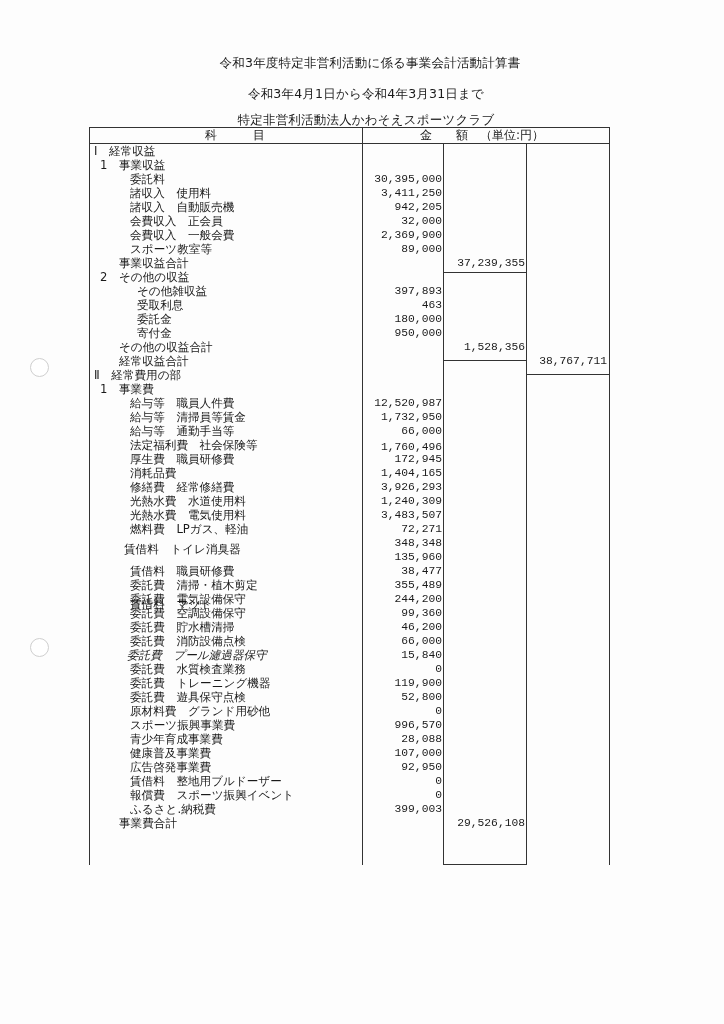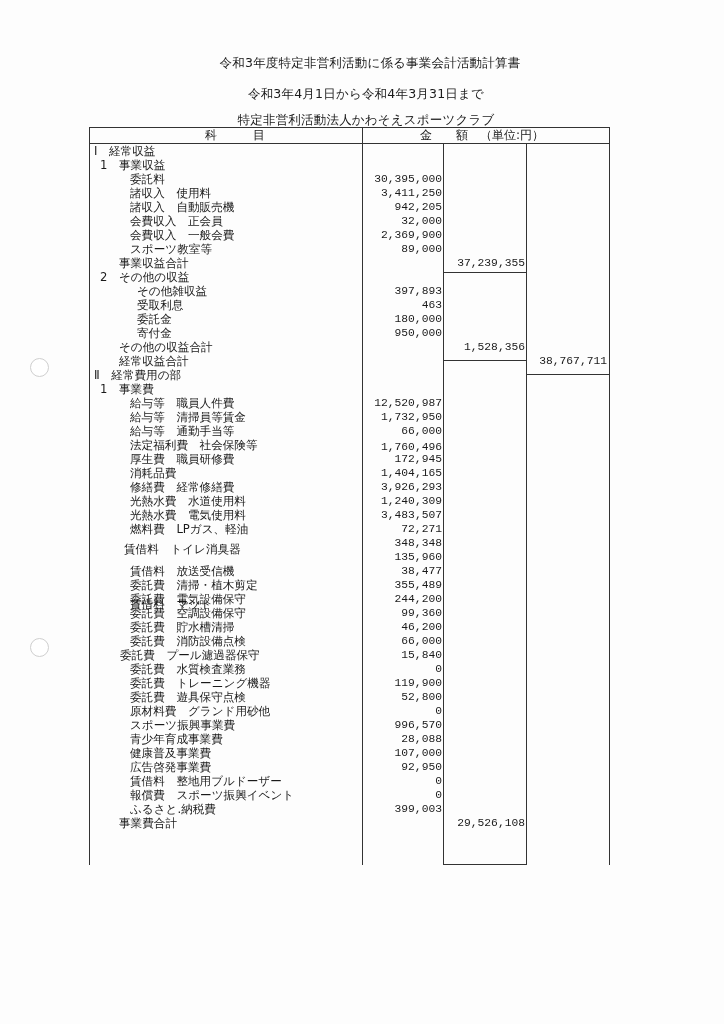--- a/index.html
+++ b/index.html
@@ -104,33 +104,33 @@
       <div class="lbl" style="top: 494.5px; left: 130px;">光熱水費　水道使用料</div>
       <div class="amt c1" style="top: 494.5px;">1,240,309</div>
       <div class="lbl" style="top: 508.5px; left: 130px;">光熱水費　電気使用料</div>
       <div class="amt c1" style="top: 508.5px;">3,483,507</div>
       <div class="lbl" style="top: 522.5px; left: 130px;">燃料費　LPガス、軽油</div>
       <div class="amt c1" style="top: 522.5px;">72,271</div>
       <div class="lbl" style="top: 536.5px; left: 124px; margin-top: 6px;">賃借料　トイレ消臭器</div>
       <div class="amt c1" style="top: 536.5px;">348,348</div>
       <div class="lbl" style="top: 550.5px; left: 130px; margin-top: 47px;">賃借料　マット</div>
       <div class="amt c1" style="top: 550.5px;">135,960</div>
-      <div class="lbl" style="top: 564.5px; left: 130px;">賃借料　放送受信機</div>
+      <div class="lbl" style="top: 564.5px; left: 130px;">賃借料　職員研修費</div>
       <div class="amt c1" style="top: 564.5px;">38,477</div>
       <div class="lbl" style="top: 578.5px; left: 130px;">委託費　清掃・植木剪定</div>
       <div class="amt c1" style="top: 578.5px;">355,489</div>
       <div class="lbl" style="top: 592.5px; left: 130px;">委託費　電気設備保守</div>
       <div class="amt c1" style="top: 592.5px;">244,200</div>
       <div class="lbl" style="top: 606.5px; left: 130px;">委託費　空調設備保守</div>
       <div class="amt c1" style="top: 606.5px;">99,360</div>
       <div class="lbl" style="top: 620.5px; left: 130px;">委託費　貯水槽清掃</div>
       <div class="amt c1" style="top: 620.5px;">46,200</div>
       <div class="lbl" style="top: 634.5px; left: 130px;">委託費　消防設備点検</div>
       <div class="amt c1" style="top: 634.5px;">66,000</div>
-      <div class="lbl" style="top: 648.5px; left: 120px;">委託費　プール濾過器保守</div>
+      <div class="lbl" style="top: 648.5px; left: 127px; font-style: italic;">委託費　プール濾過器保守</div>
       <div class="amt c1" style="top: 648.5px;">15,840</div>
       <div class="lbl" style="top: 662.5px; left: 130px;">委託費　水質検査業務</div>
       <div class="amt c1" style="top: 662.5px;">0</div>
       <div class="lbl" style="top: 676.5px; left: 130px;">委託費　トレーニング機器</div>
       <div class="amt c1" style="top: 676.5px;">119,900</div>
       <div class="lbl" style="top: 690.5px; left: 130px;">委託費　遊具保守点検</div>
       <div class="amt c1" style="top: 690.5px;">52,800</div>
       <div class="lbl" style="top: 704.5px; left: 130px;">原材料費　グランド用砂他</div>
       <div class="amt c1" style="top: 704.5px;">0</div>
       <div class="lbl" style="top: 718.5px; left: 130px;">スポーツ振興事業費</div>

